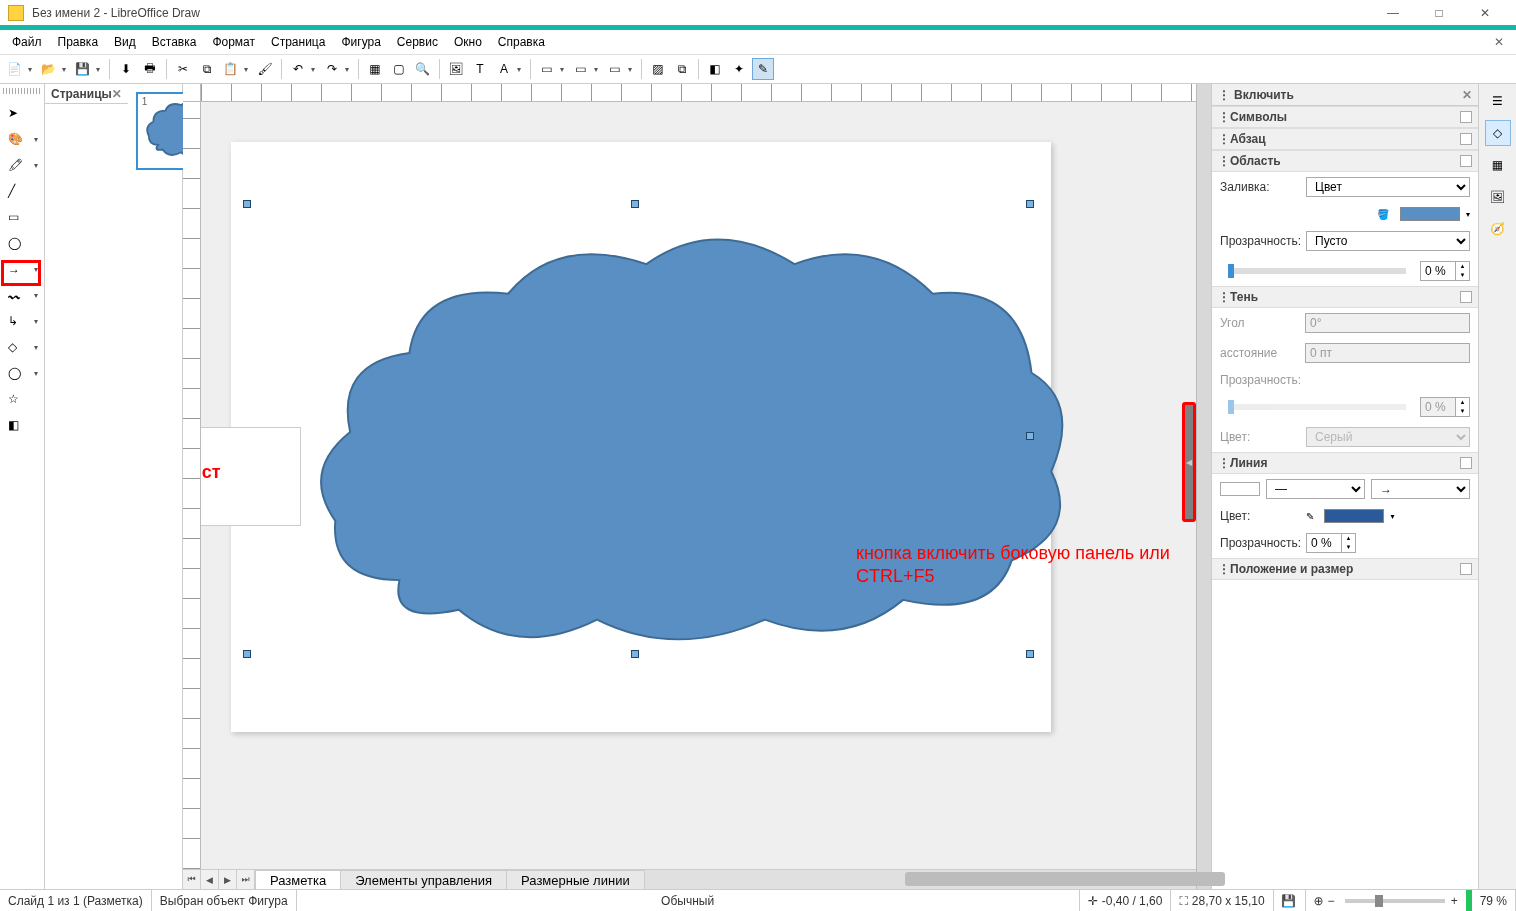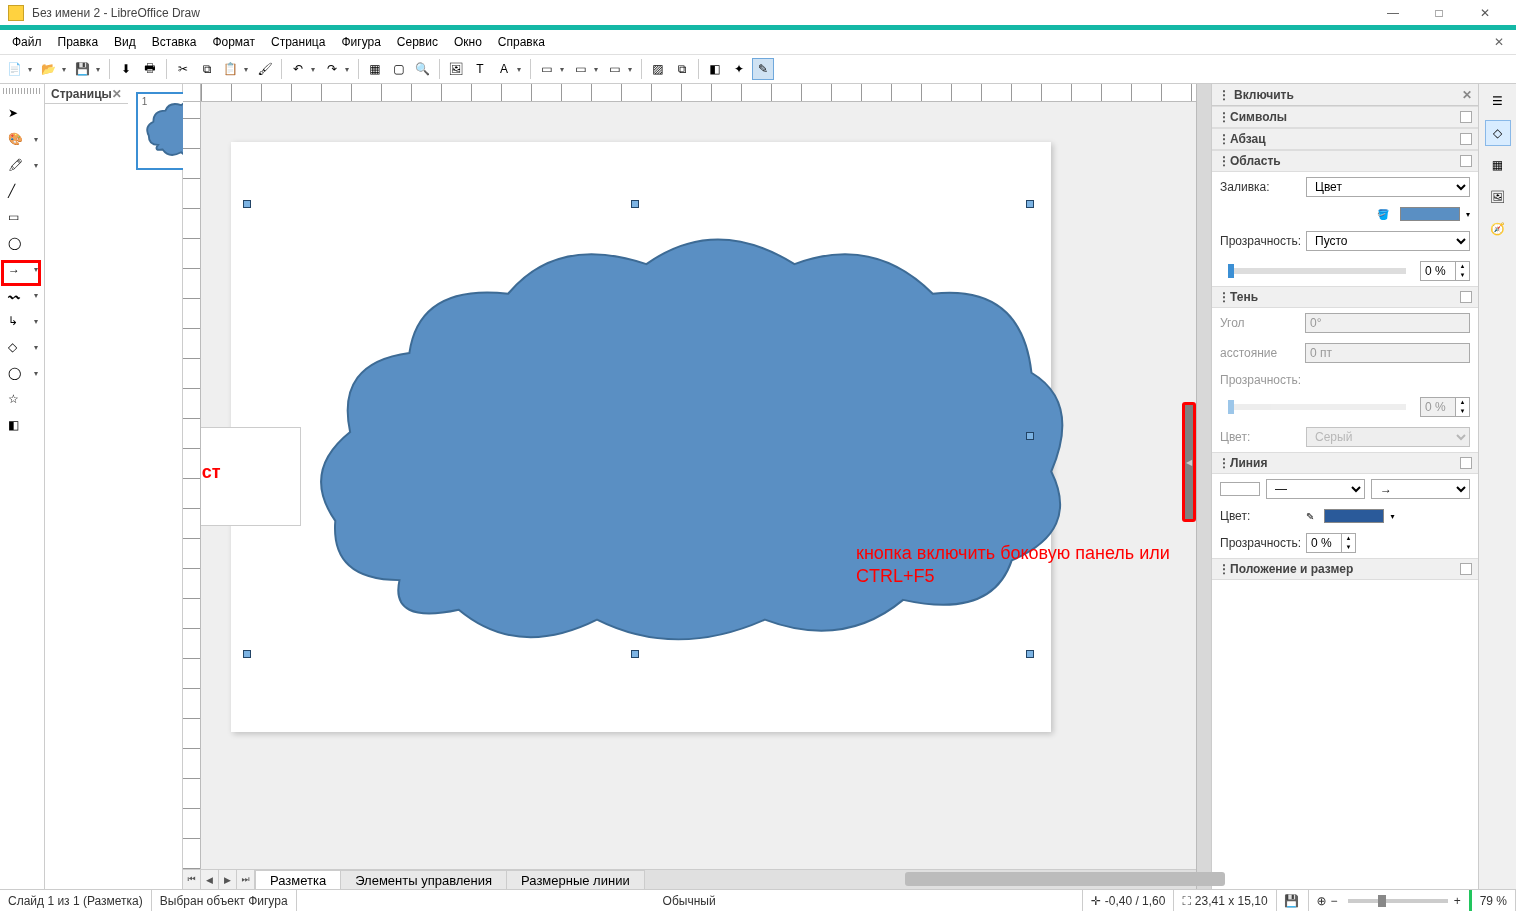--- a/index.html
+++ b/index.html
@@ -374,25 +374,25 @@
 <div class="statusbar">
   <div class="cell">Слайд 1 из 1 (Разметка)</div>
   <div class="cell">Выбран объект Фигура</div>
   <div class="cell filler" style="justify-content:center;">Обычный</div>
   <div class="cell">
       <span style="margin-right:4px;">✛</span>
       <span>-0,40 / 1,60</span>
     </div>
   <div class="cell">
       <span style="margin-right:4px;">⛶</span>
-      <span>23,41 x 15,10</span>
+      <span>28,70 x 15,10</span>
     </div>
   <div class="cell" style="color:#d06;">💾</div>
   <div class="cell" style="border-right:none;">
     <span>⊕</span>
     <span style="margin:0 4px;">−</span>
     <div class="zoom-slider">
         <div class="zthumb"></div>
       </div>
     <span>+</span>
   </div>
-  <div class="cell" style="border-left:3px solid #22c55e;">79 %</div>
+  <div class="cell" style="border-left:6px solid #22c55e;">79 %</div>
 </div>
 
 </body></html>

